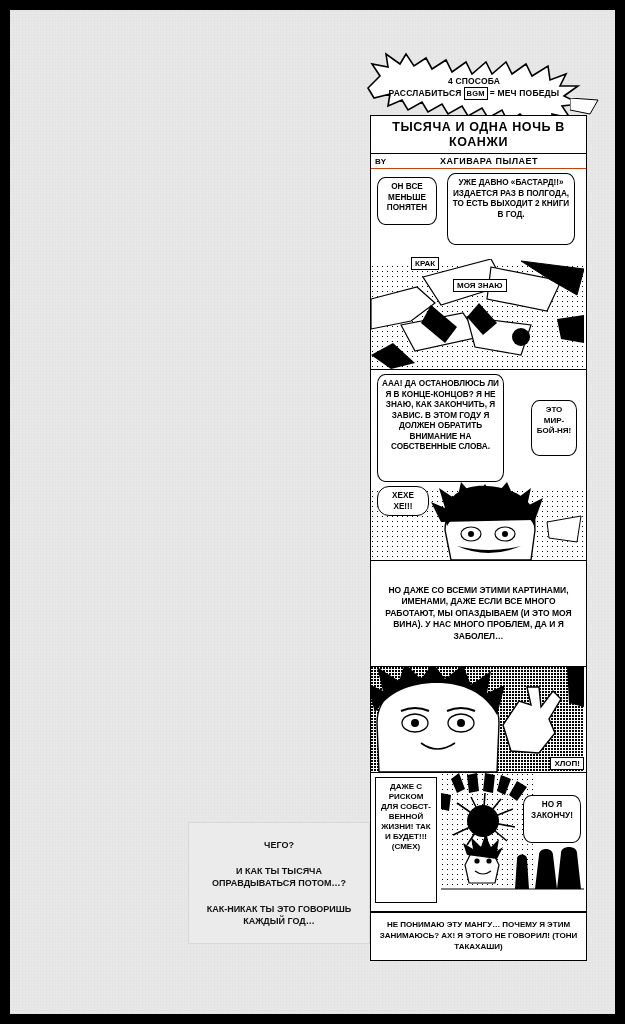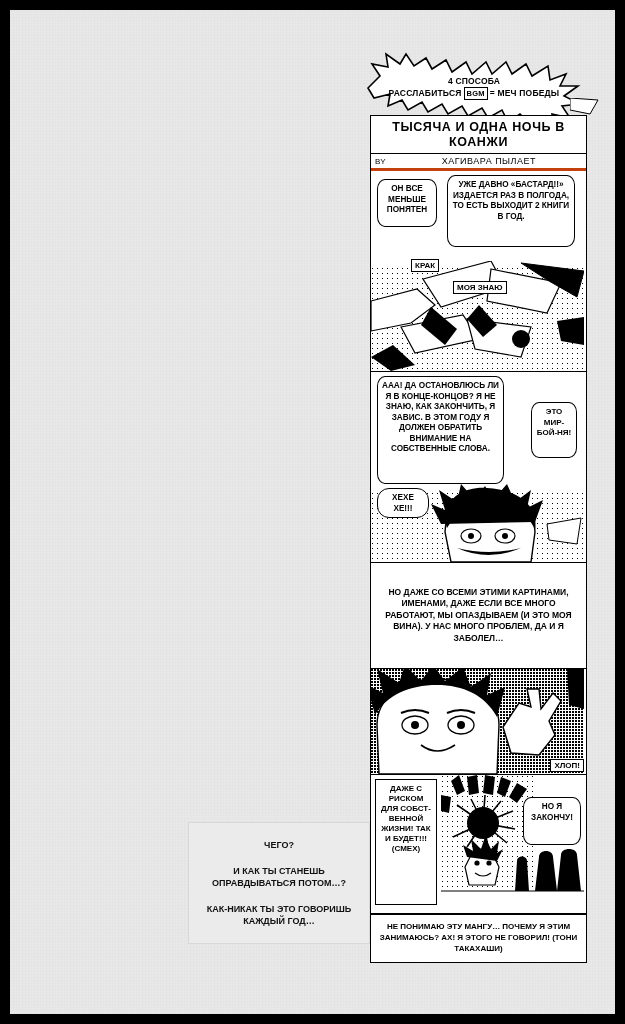--- a/index.html
+++ b/index.html
@@ -46,23 +46,23 @@
     text-align: center;
     font-size: 12.5px;
     font-weight: bold;
     letter-spacing: 0.6px;
     line-height: 15px;
     padding: 4px 2px 3px 2px;
     color: #000;
   }
   .credit-bar {
     border-top: 1px solid #000;
-    border-bottom: 3px solid #c2410c;
+    border-bottom: 1px solid #c2410c;
     font-size: 9px;
-    font-weight: normal;
+    font-weight: bold;
     padding: 2px 4px;
     display: flex;
     align-items: center;
     gap: 10px;
   }
   .credit-by { font-size: 8px; }
   .credit-name { flex: 1; text-align: center; letter-spacing: 0.5px; }
 
   
   .burst {
@@ -322,19 +322,19 @@
     </div>
 
     <div class="panel" style="border-top:1px solid #000;">
       <div class="footer-panel">НЕ ПОНИМАЮ ЭТУ МАНГУ… ПОЧЕМУ Я ЭТИМ ЗАНИМАЮСЬ? АХ! Я ЭТОГО НЕ ГОВОРИЛ! (ТОНИ ТАКАХАШИ)</div>
     </div>
   </div>
 
   <div class="note-box">
     <div>ЧЕГО?</div>
     <div>
-      <span>И КАК ТЫ </span><em>СТАНЕШЬ</em><br>
+      <span>И КАК ТЫ </span><em>ТЫСЯЧА</em><br>
       <span>ОПРАВДЫВАТЬСЯ ПОТОМ…?</span>
     </div>
     <div>КАК-НИКАК ТЫ ЭТО ГОВОРИШЬ КАЖДЫЙ ГОД…</div>
   </div>
 
 </div>
 
 </body></html>

